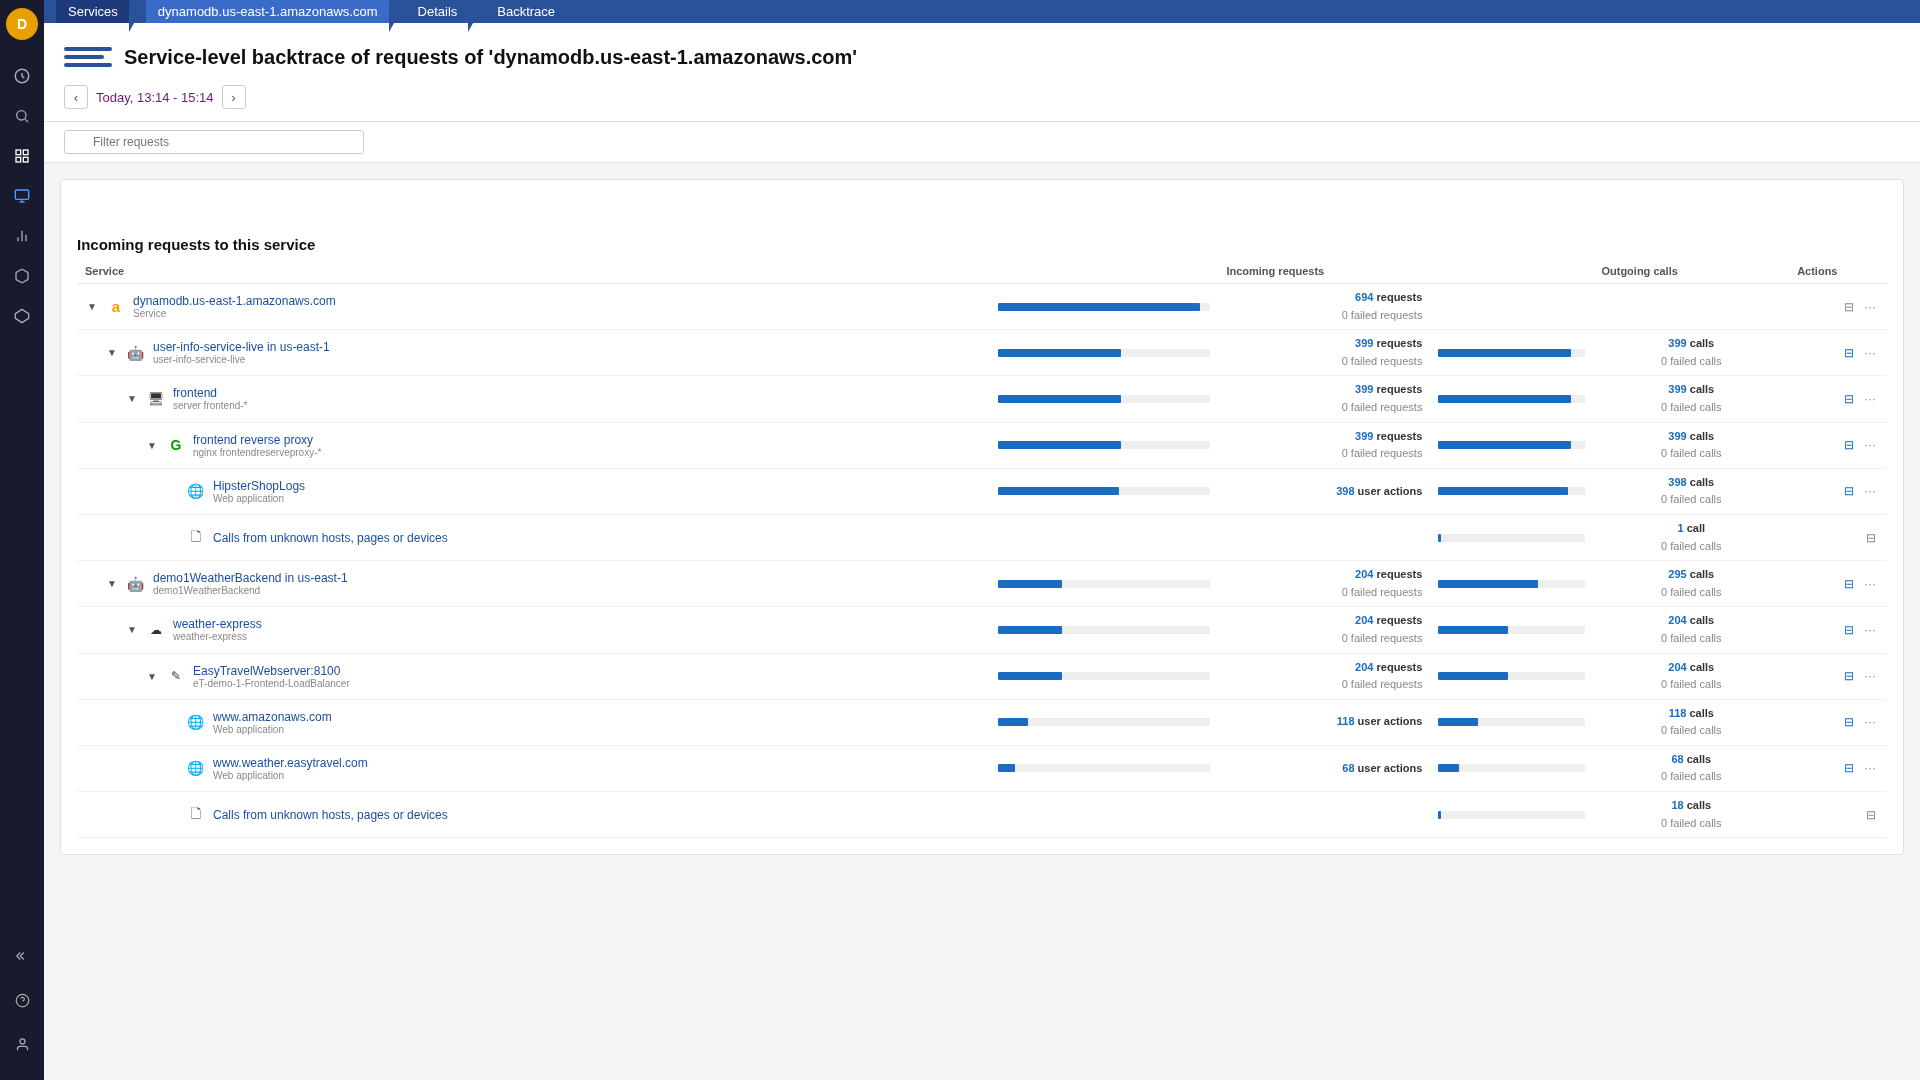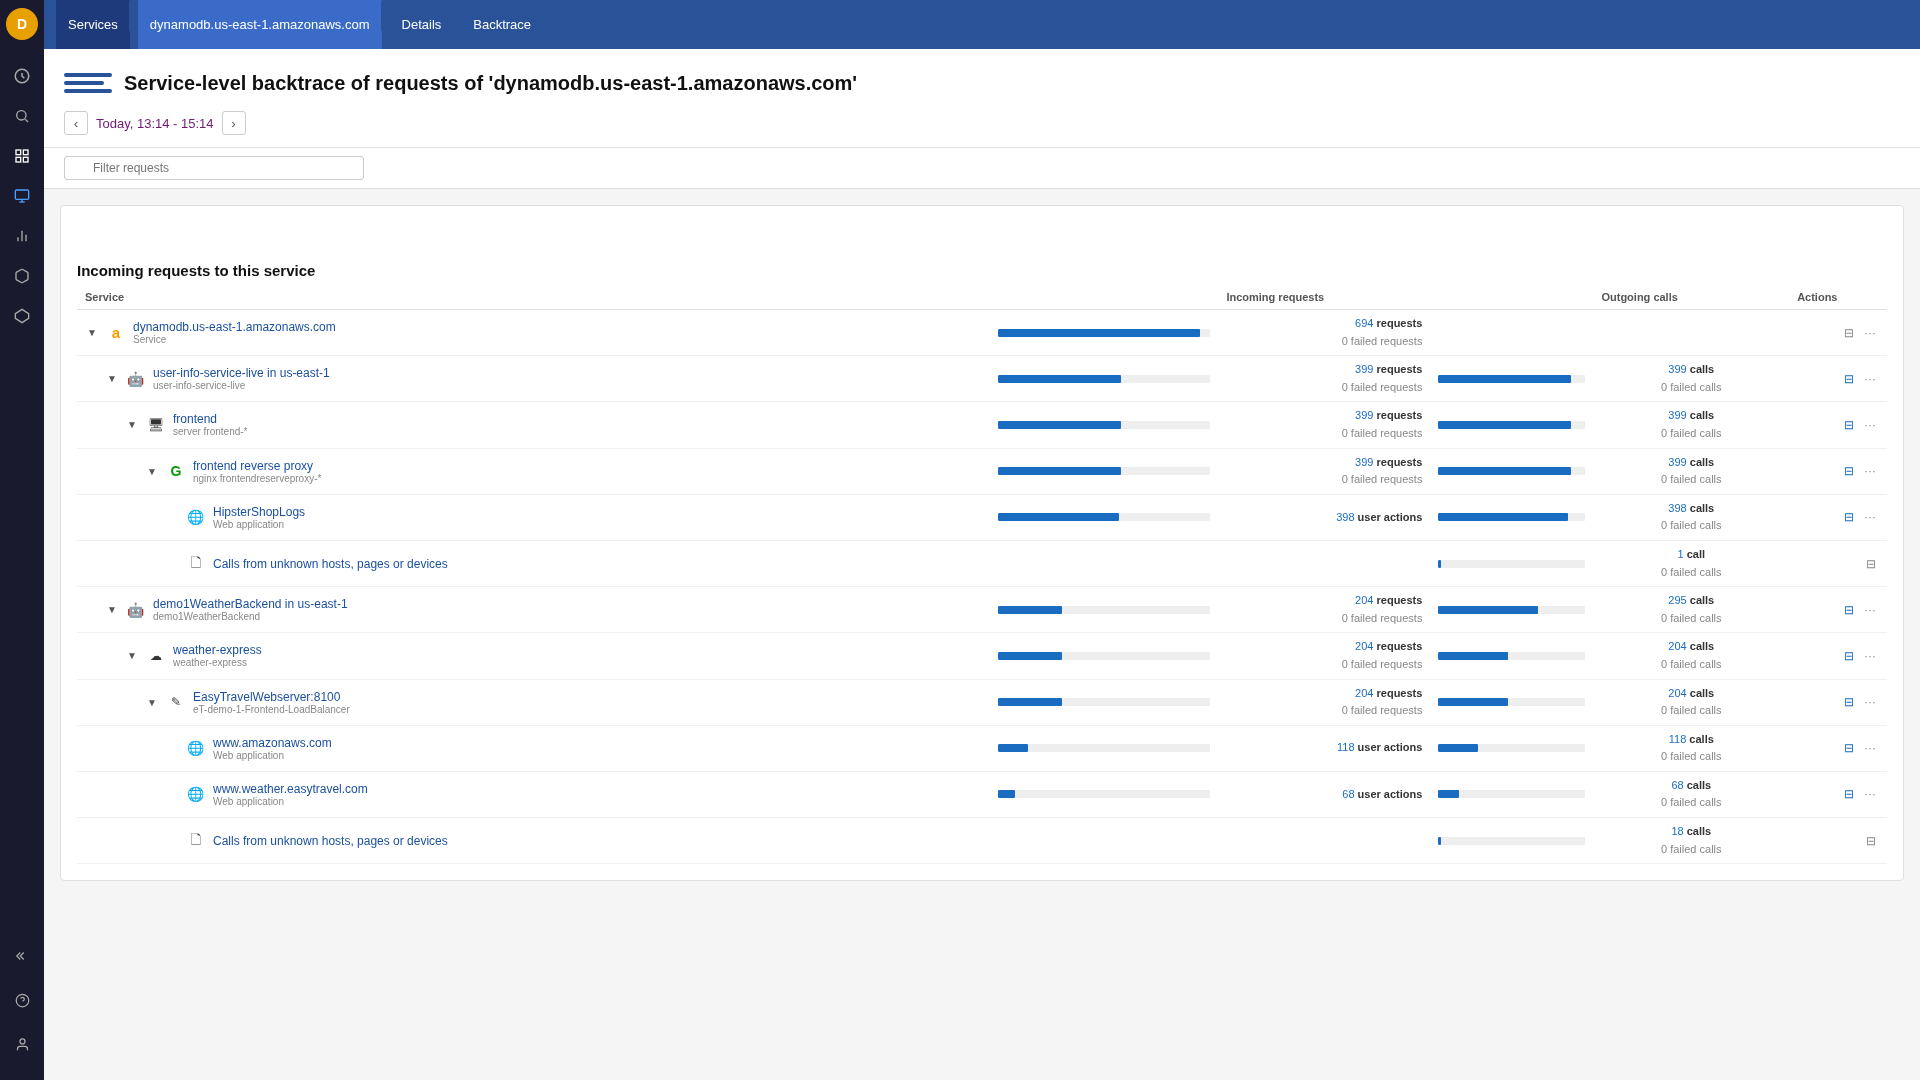--- a/index.html
+++ b/index.html
@@ -23,22 +23,22 @@
     .sidebar-icon.active { color: #fff; }
     .sidebar-bottom {
       margin-top: auto; margin-bottom: 16px; display: flex; flex-direction: column; align-items: center; gap: 4px;
     }
 
     
     .main { margin-left: 44px; display: flex; flex-direction: column; min-height: 100vh; }
 
     
     .breadcrumb-bar {
-      background: #2a5298; display: flex; align-items: center; height: 49px;
-      padding: 0 12px; gap: 8px;
+      background: #2a5298; display: flex; align-items: center; height: 23px;
+      padding: 0 12px; gap: 16px;
     }
     .breadcrumb-item {
       display: flex; align-items: center; color: #fff; font-size: 13px;
       padding: 0 12px; height: 100%; cursor: pointer; position: relative;
     }
     .breadcrumb-item:not(:last-child)::after {
       content: ''; position: absolute; right: -8px; top: 0;
       border-top: 16.5px solid transparent;
       border-bottom: 16.5px solid transparent;
       border-left: 9px solid #2a5298;
@@ -123,21 +123,21 @@
     .service-sub { font-size: 10px; color: #888; }
 
     .bar-container { display: flex; align-items: center; gap: 4px; height: 16px; }
     .bar-bg { background: #eee; height: 8px; flex: 1; border-radius: 1px; position: relative; overflow: hidden; }
     .bar-fill { background: #2a5298; height: 100%; border-radius: 1px; }
     .bar-fill.blue { background: #1a6cc0; }
 
     .count-cell { font-size: 11px; line-height: 1.6; }
     .count-main { color: #333; font-weight: 700; }
     .count-sub { color: #888; }
-    .count-highlight { color: #1a6cc0; font-weight: 400; }
+    .count-highlight { color: #1a6cc0; font-weight: 700; }
 
     .actions-btns { display: flex; align-items: center; gap: 4px; justify-content: flex-end; }
     .action-btn {
       background: none; border: none; cursor: pointer; color: #888; font-size: 12px;
       padding: 2px 3px; border-radius: 2px;
     }
     .filter-btn { color: #1a6cc0; }
 
     .amazon-icon { color: #ff9900; font-size: 15px; font-weight: 900; }
     .robot-icon { font-size: 14px; }

